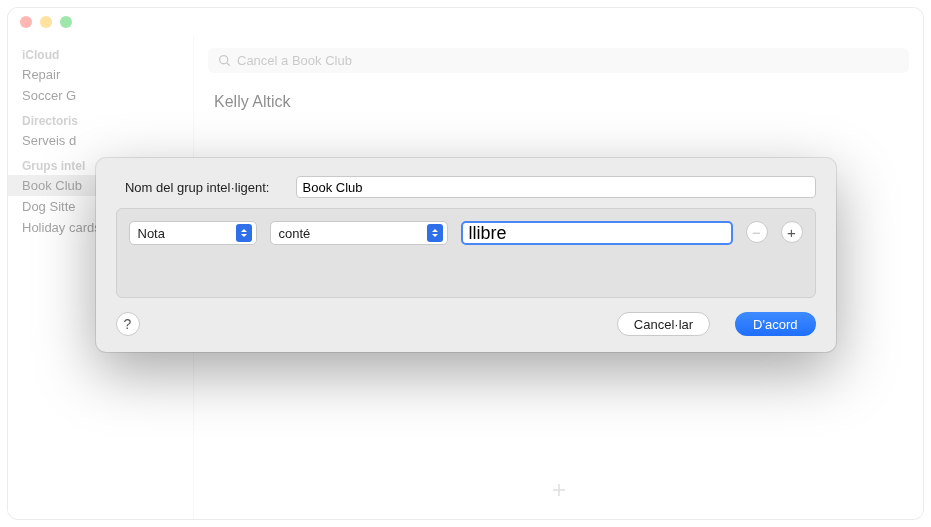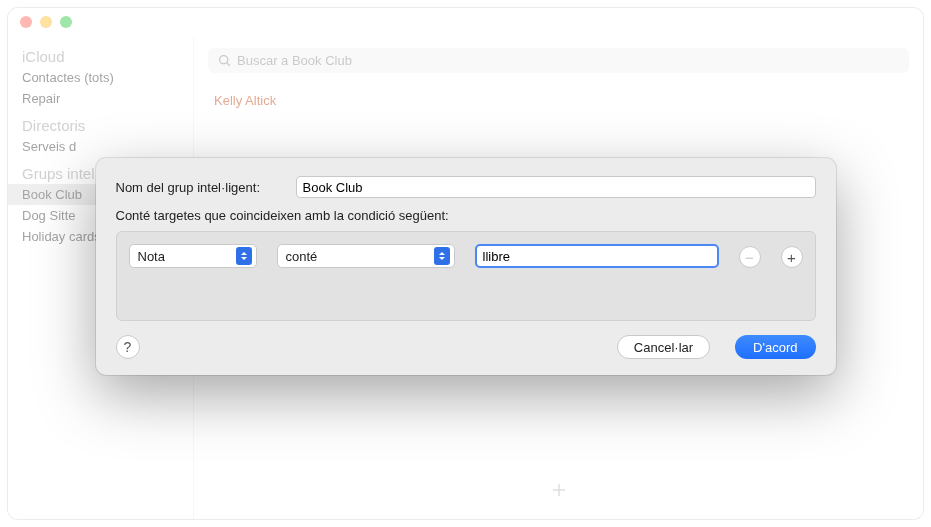--- a/index.html
+++ b/index.html
@@ -5,109 +5,108 @@
     * { box-sizing: border-box; margin: 0; padding: 0; font-family: -apple-system, BlinkMacSystemFont, "Helvetica Neue", sans-serif; }
     body { width: 931px; height: 527px; background: #fff; position: relative; overflow: hidden; }
     .window { width: 915px; height: 511px; margin: 8px; border-radius: 10px; background: #fff; box-shadow: 0 0 0 1px rgba(0,0,0,0.08); position: relative; overflow: hidden; }
     .titlebar { height: 28px; display: flex; align-items: center; padding-left: 12px; gap: 8px; background: #fff; }
     .traffic-light { width: 12px; height: 12px; border-radius: 50%; }
     .tl-close { background: #ff5f57; }
     .tl-min { background: #febc2e; }
     .tl-max { background: #28c840; }
     .body { display: flex; height: calc(100% - 28px); }
     .sidebar { width: 185px; background: #fff; padding: 4px 0 0 0; font-size: 13px; color: #444; display: flex; flex-direction: column; }
-    .sidebar-section-header { font-size: 15px; color: #999; padding: 8px 14px 2px; }
+    .sidebar-section-header { font-size: 12px; color: #999; padding: 8px 14px 2px; font-weight: bold; }
     .sidebar-item { padding: 3px 14px; color: #333; cursor: default; }
     .sidebar-item.selected { background: #dcdcdc; }
     .sidebar-spacer { flex: 1; }
     .main { flex: 1; background: #fff; border-left: 1px solid #eee; display: flex; flex-direction: column; }
     .searchbar-wrap { padding: 12px 14px; }
     .searchbar { display: flex; align-items: center; gap: 6px; background: #f2f2f2; border-radius: 6px; padding: 5px 10px; color: #8a8a8a; font-size: 13px; }
     .search-icon { width: 13px; height: 13px; }
-    .contact-row { padding: 8px 20px; font-size: 13px; color: #c2410c; }
+    .contact-row { padding: 8px 20px; font-size: 16px; color: #000000; }
     .main-bottom { flex: 1; display: flex; align-items: flex-end; justify-content: center; padding-bottom: 16px; }
     .add-btn { width: 26px; height: 26px; border-radius: 6px; color: #bbb; font-size: 20px; display: flex; align-items: center; justify-content: center; }
 
     .overlay { position: absolute; inset: 0; background: rgba(255,255,255,0.55); display: flex; align-items: flex-start; justify-content: center; padding-top: 150px; }
     .dialog { width: 740px; background: #ececec; border-radius: 10px; box-shadow: 0 20px 60px rgba(0,0,0,0.35), 0 0 0 1px rgba(0,0,0,0.1); padding: 18px 20px 16px; font-size: 13px; color: #222; }
     .row { display: flex; align-items: center; margin-bottom: 10px; }
-    .label-col { width: 180px; text-align: left; padding-right: 26px; }
+    .label-col { width: 180px; text-align: right; padding-right: 26px; }
     .name-input { flex: 1; height: 22px; padding: 2px 6px; font-size: 13px; border: 1px solid #c9c9c9; border-radius: 4px; background: #fff; }
     .cond-text { margin: 4px 0 8px 0; }
     .cond-box { background: #e2e2e2; border: 1px solid #d0d0d0; border-radius: 6px; padding: 12px; min-height: 90px; }
-    .cond-row { display: flex; align-items: flex-end; gap: 20px; }
+    .cond-row { display: flex; align-items: flex-start; gap: 13px; }
     .select { background: #fff; border: 1px solid #c9c9c9; border-radius: 5px; height: 24px; display: flex; align-items: center; padding: 0 4px 0 8px; font-size: 13px; cursor: default; }
     .select-field { flex: 0 0 128px; width: 128px; }
     .select-op { flex: 0 0 178px; width: 178px; }
     .select-inner { flex: 1; }
     .select-arrow { width: 16px; height: 18px; background: #2f6fe8; border-radius: 3px; display: flex; flex-direction: column; align-items: center; justify-content: center; margin-left: 6px; }
     .select-arrow::before { content:""; width:0; height:0; border-left:3px solid transparent; border-right:3px solid transparent; border-bottom:3px solid #fff; margin-bottom:1px; }
     .select-arrow::after { content:""; width:0; height:0; border-left:3px solid transparent; border-right:3px solid transparent; border-top:3px solid #fff; margin-top:1px; }
-    .value-input { flex: 1; height: 24px; border: 2.5px solid #4a87f5; border-radius: 5px; padding: 0 6px; font-size: 13px; background: #fff; outline: none; }
+    .value-input { flex: 1; height: 24px; border: 2.5px solid #4a87f5; border-radius: 5px; padding: 0 6px; font-size: 18px; background: #fff; outline: none; }
     .round-btn { width: 22px; height: 22px; border-radius: 50%; border: 1px solid #c9c9c9; background: #fff; display: flex; align-items: center; justify-content: center; font-size: 15px; color: #555; cursor: default; }
     .round-btn.disabled { color: #c4c4c4; }
     .dialog-footer { display: flex; align-items: center; margin-top: 14px; }
     .help-btn { width: 24px; height: 24px; border-radius: 50%; border: 1px solid #c9c9c9; background: #fff; display: flex; align-items: center; justify-content: center; font-size: 14px; color: #555; }
     .footer-spacer { flex: 1; }
     .btn { height: 24px; padding: 0 16px; border-radius: 12px; font-size: 13px; border: 1px solid #c9c9c9; background: #fff; cursor: default; display: flex; align-items:center; }
     .btn.primary { background: linear-gradient(#3e8bff, #1f6fff); color: #fff; border: none; margin-left: 25px; padding: 0 18px; }
   </style>
 </head>
 <body>
 
 <div class="window">
   <div class="titlebar">
     <div class="traffic-light tl-close"></div>
     <div class="traffic-light tl-min"></div>
     <div class="traffic-light tl-max"></div>
   </div>
   <div class="body">
     <div class="sidebar">
       <div class="sidebar-section-header">iCloud</div>
-      <div class="sidebar-item">Contactes (tots)</div>
       <div class="sidebar-item">Repair</div>
+      <div class="sidebar-item">Soccer G</div>
 
       <div class="sidebar-section-header">Directoris</div>
       <div class="sidebar-item">Serveis d</div>
 
       <div class="sidebar-section-header">Grups intel</div>
       <div class="sidebar-item selected">Book Club</div>
       <div class="sidebar-item">Dog Sitte</div>
       <div class="sidebar-item">Holiday cards</div>
       <div class="sidebar-spacer"></div>
     </div>
     <div class="main">
       <div class="searchbar-wrap">
         <div class="searchbar">
           <svg class="search-icon" viewBox="0 0 16 16" fill="none" stroke="#8a8a8a" stroke-width="1.6">
               <circle cx="7" cy="7" r="5"></circle>
               <line x1="11" y1="11" x2="14.5" y2="14.5"></line>
             </svg>
-          <span>Buscar a Book Club</span>
+          <span>Cancel a Book Club</span>
         </div>
       </div>
       <div class="contact-row">Kelly Altick</div>
       <div class="main-bottom">
         <div class="add-btn">
           <svg width="16" height="16" viewBox="0 0 16 16" stroke="#bbb" stroke-width="1.6">
               <line x1="8" y1="2" x2="8" y2="14"></line>
               <line x1="2" y1="8" x2="14" y2="8"></line>
             </svg>
         </div>
       </div>
     </div>
   </div>
 
   <div class="overlay">
     <div class="dialog">
       <div class="row">
         <div class="label-col">Nom del grup intel·ligent:</div>
         <input class="name-input" value="Book Club" style="">
       </div>
-      <div class="cond-text">Conté targetes que coincideixen amb la condició següent:</div>
       <div class="cond-box">
         <div class="cond-row">
           <div class="select select-field">
             <span class="select-inner">Nota</span>
             <span class="select-arrow"></span>
           </div>
           <div class="select select-op">
             <span class="select-inner">conté</span>
             <span class="select-arrow"></span>
           </div>

